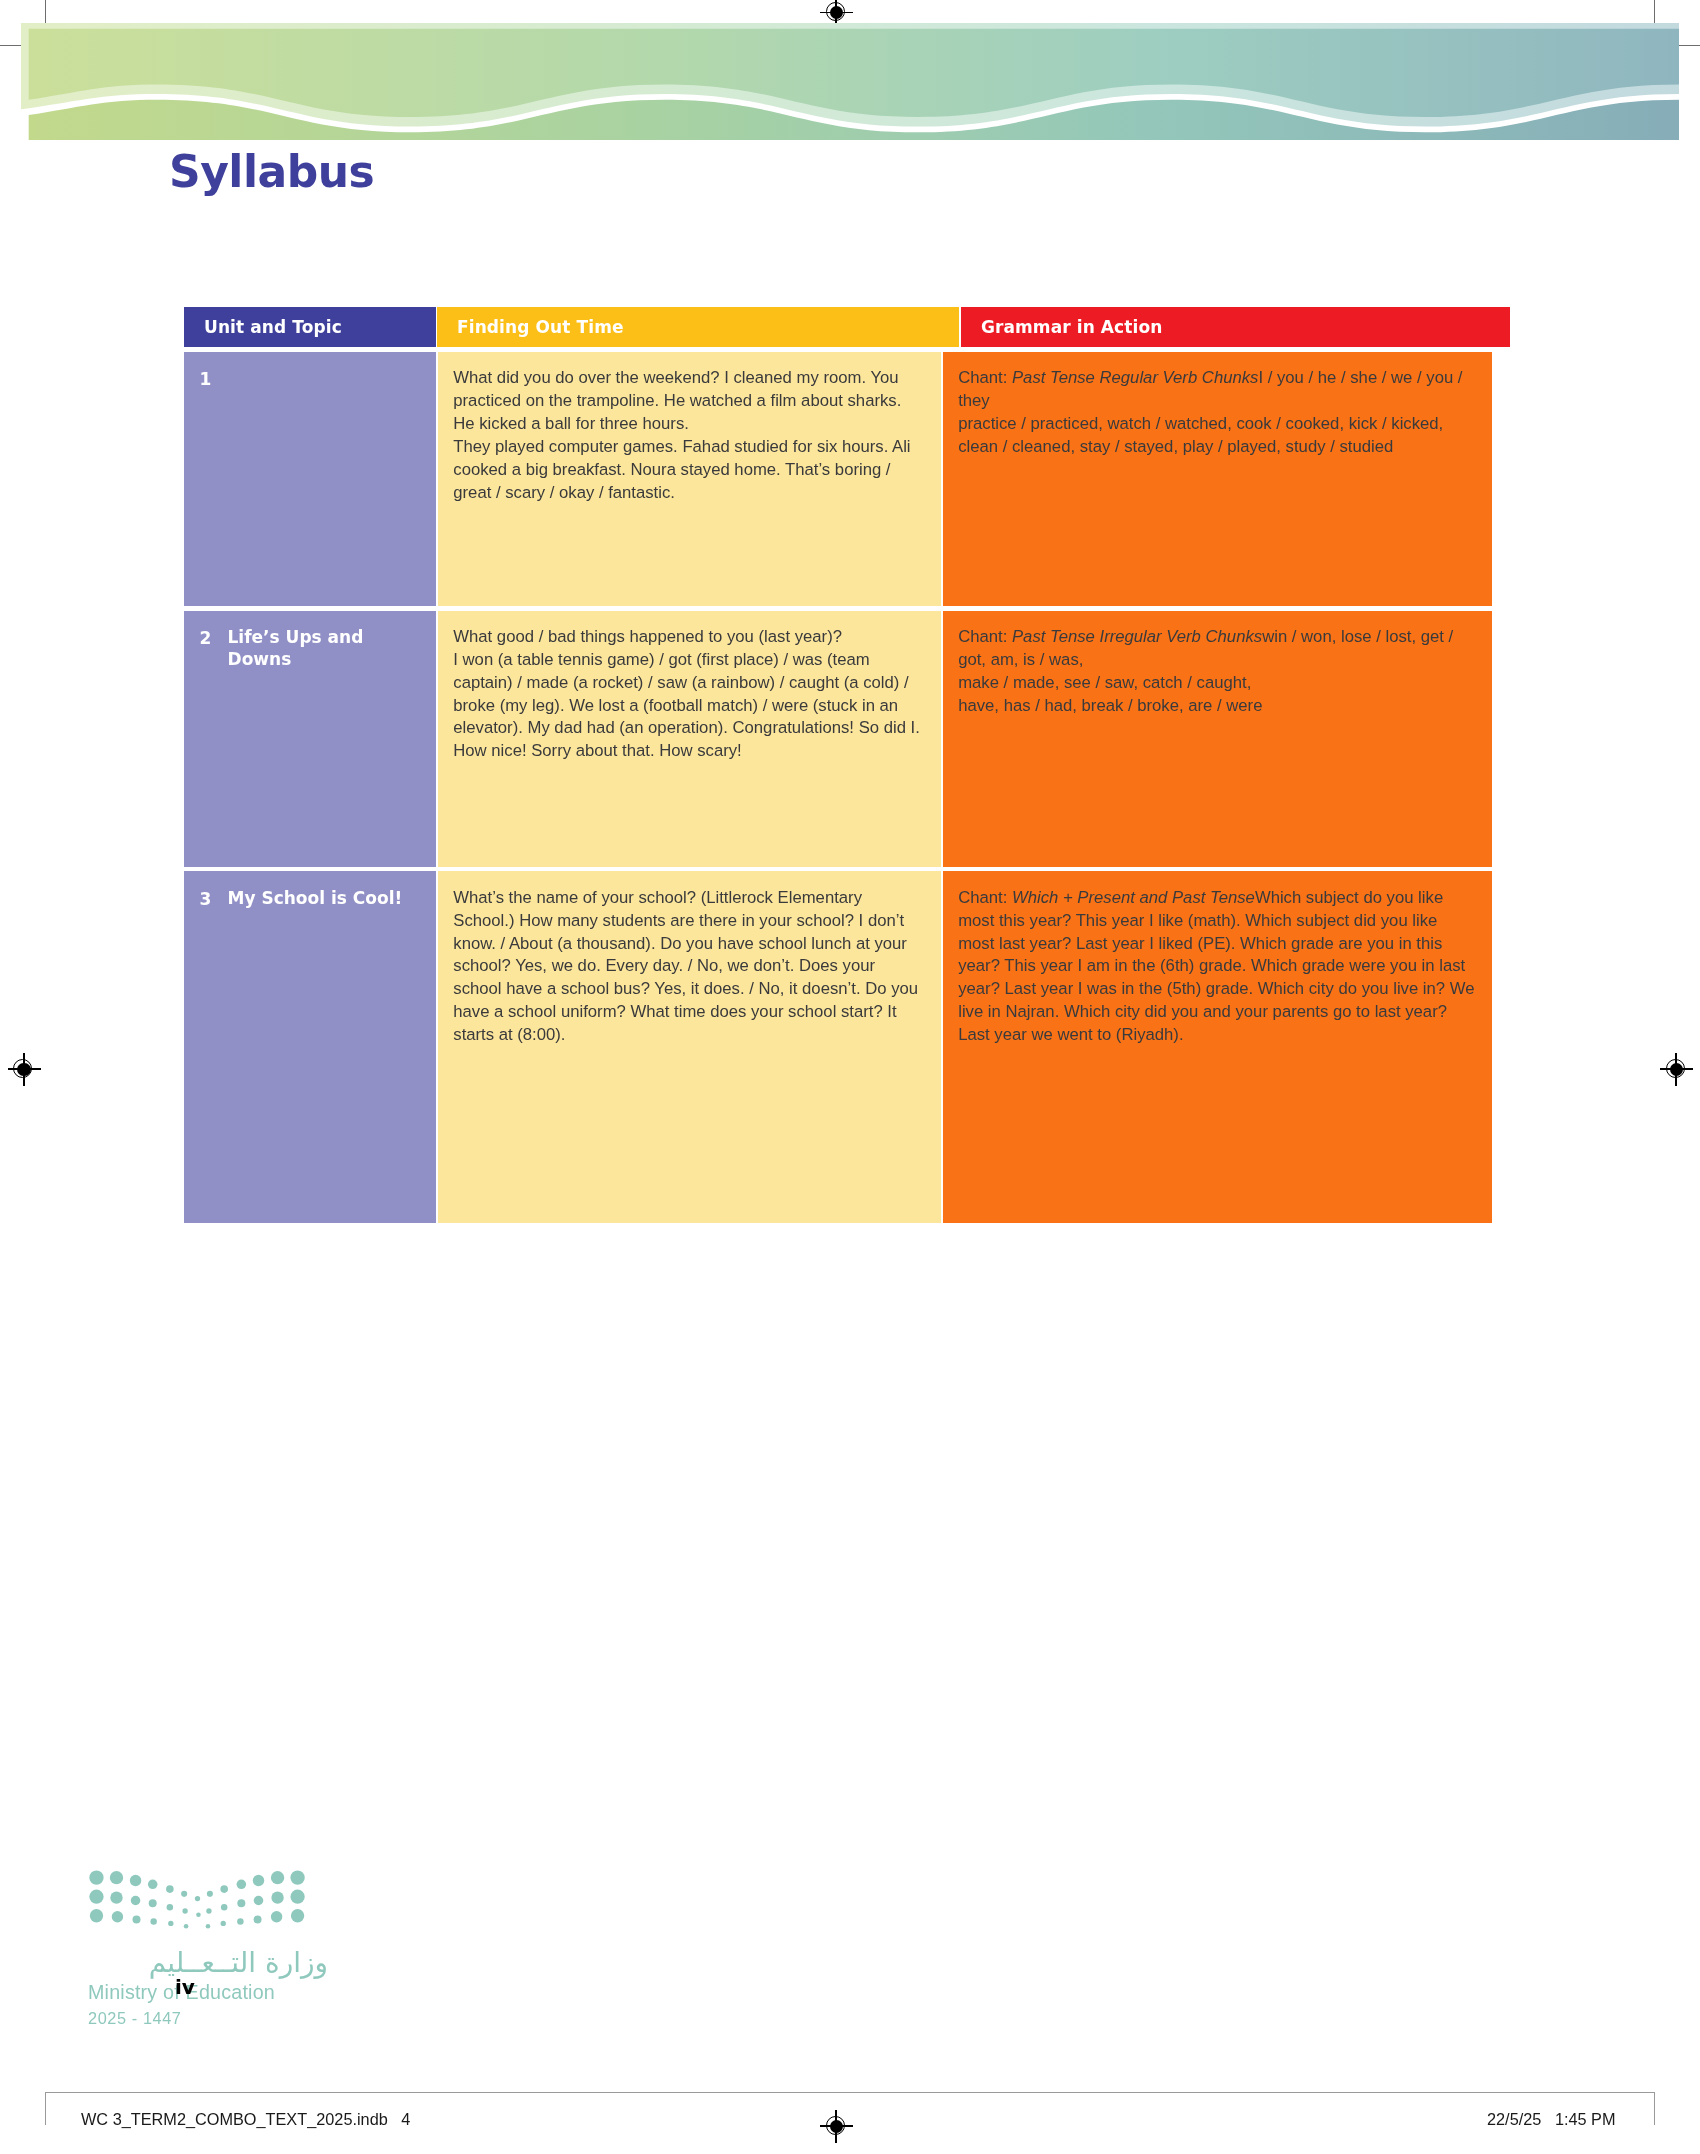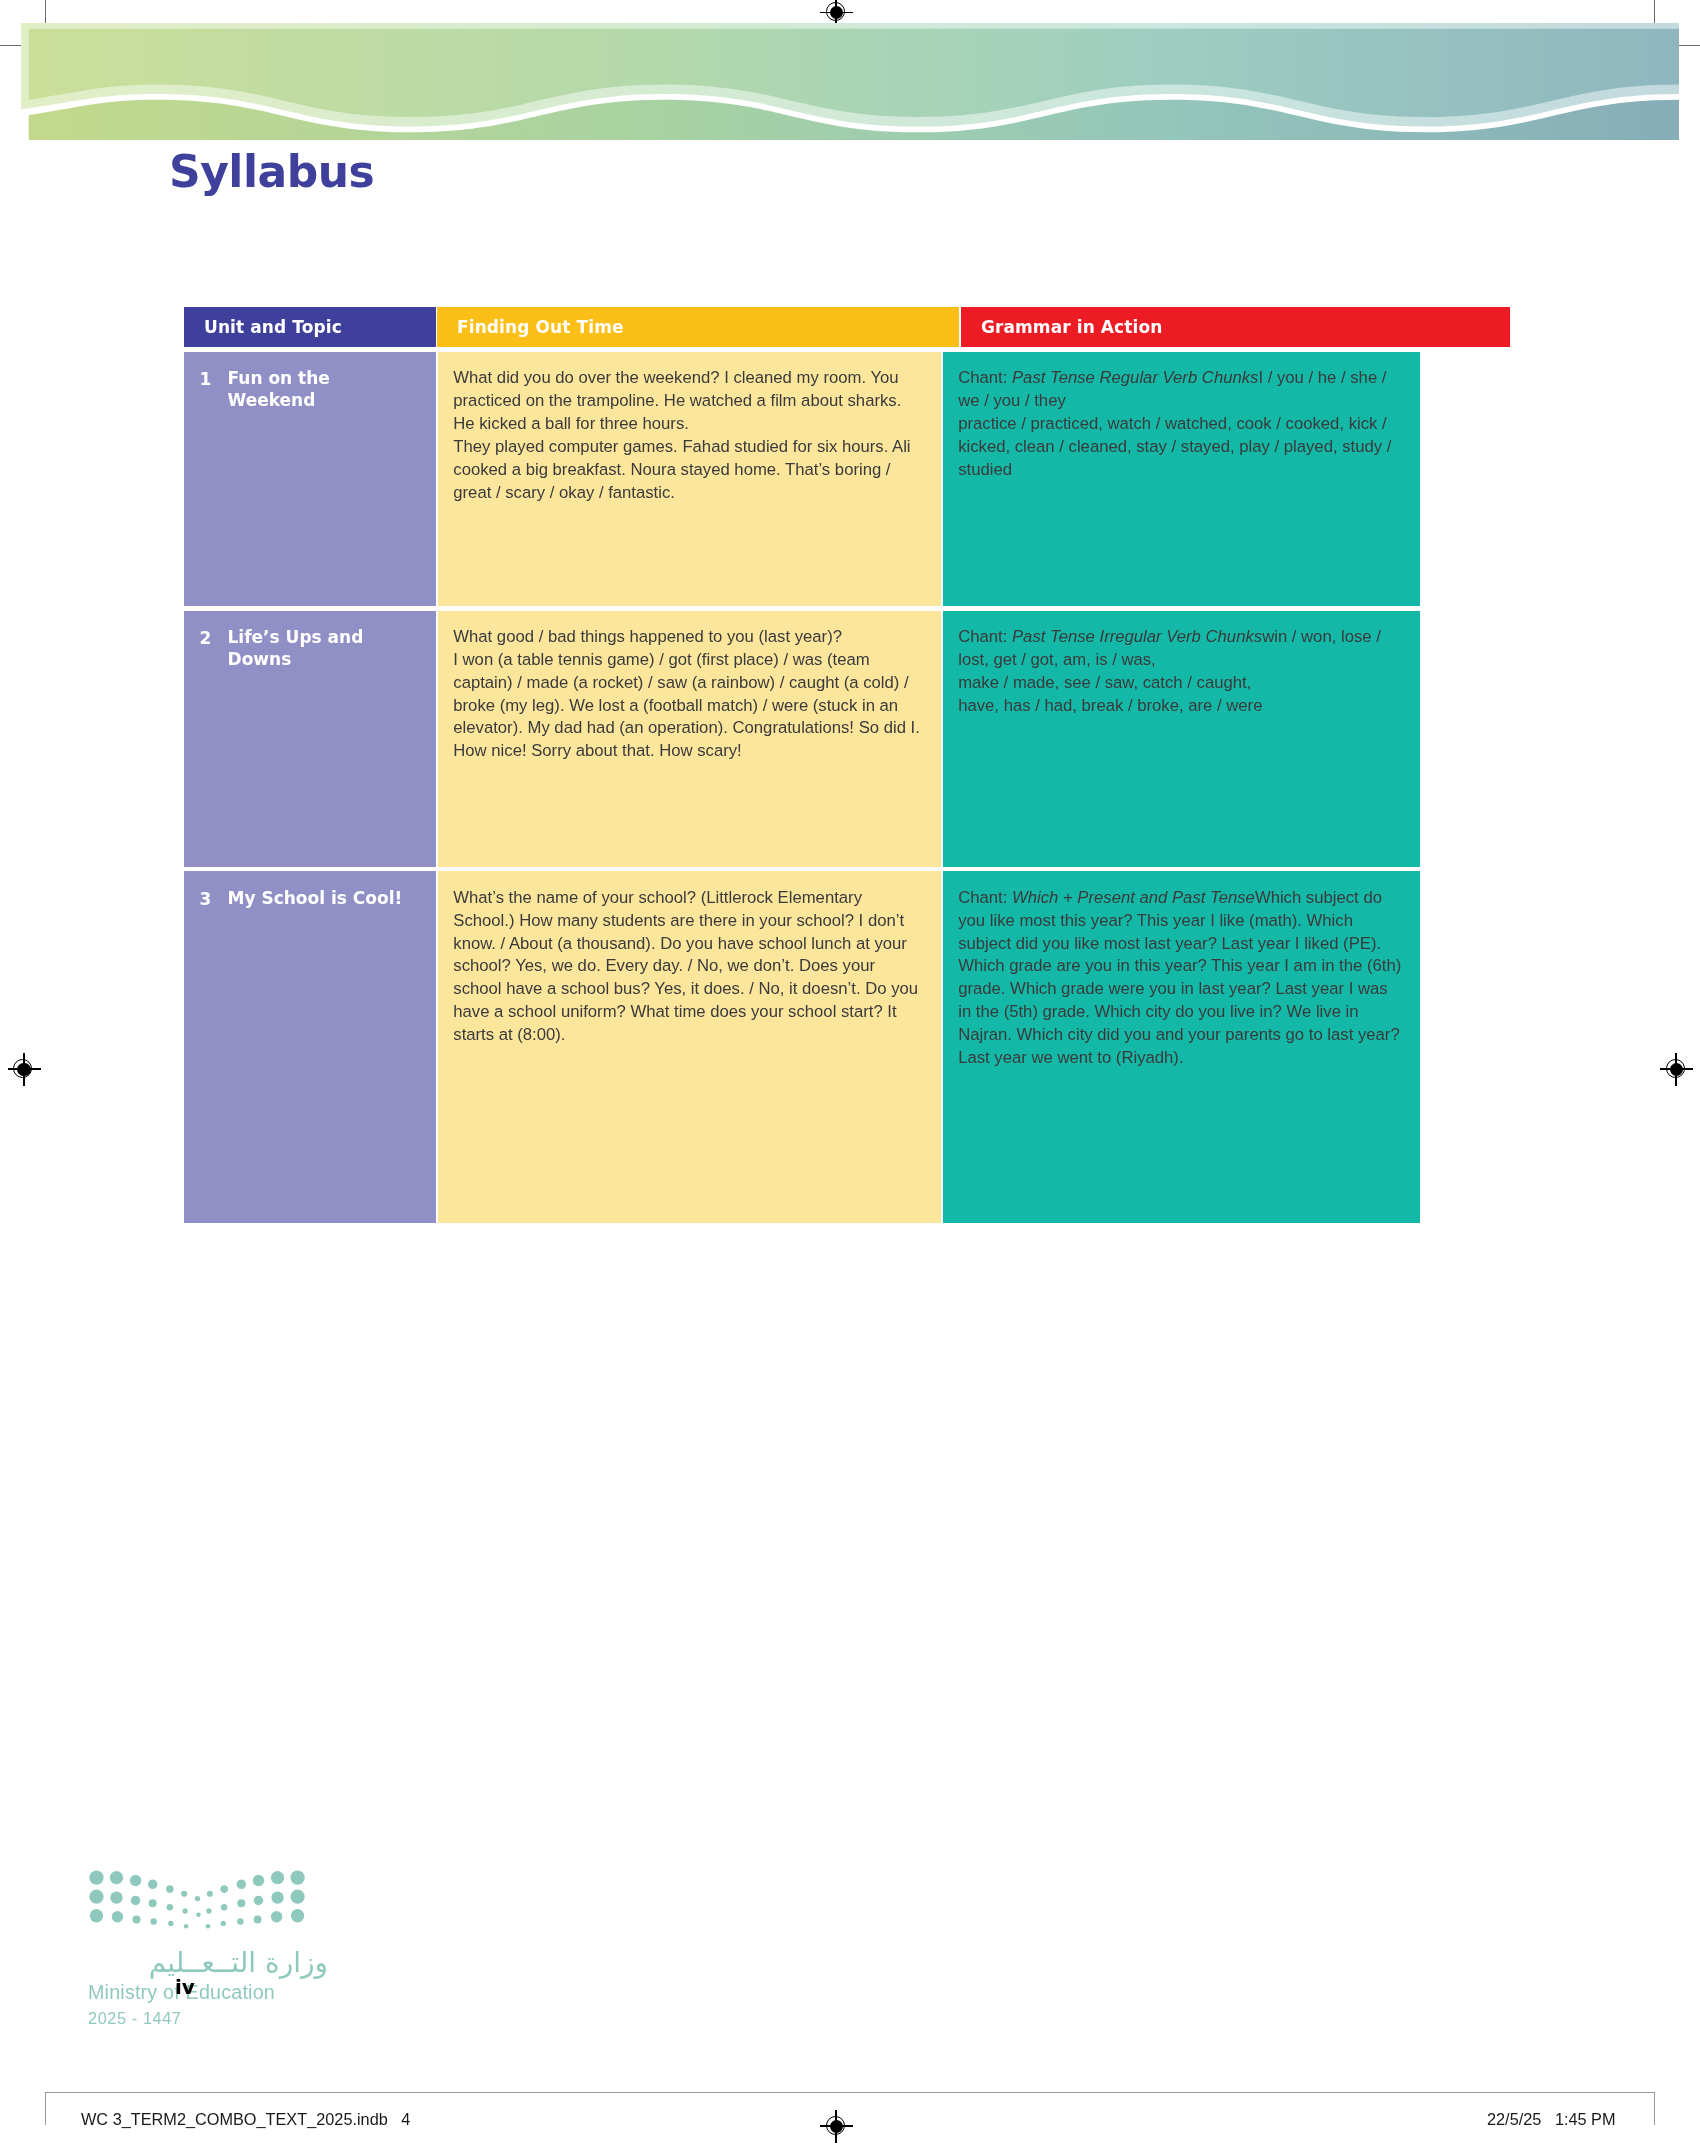--- a/index.html
+++ b/index.html
@@ -121,22 +121,22 @@
     font-family: "DejaVu Sans", sans-serif;
   }
   .cell.unit .num { flex: 0 0 auto; }
   .cell.unit .topic { line-height: 1.28; }
   .cell.finding {
     width: 503px;
     background: #fce69b;
     margin-left: 1.9px;
   }
   .cell.grammar {
-    width: 477px;
-    background: #14b8a6;
+    width: 549px;
+    background: #f97316;
     margin-left: 1.9px;
   }
   .chant-label { white-space: pre; }
   .chant-title { font-style: italic; }
 
   
   .logo-block {
     position: absolute;
     left: 88px;
     top: 1870px;
@@ -290,21 +290,20 @@
 
   <div class="thead">
     <div class="th unit">Unit and Topic</div>
     <div class="th finding">Finding Out Time</div>
     <div class="th grammar">Grammar in Action</div>
   </div>
 
   <div class="row" style="height:254px;">
     <div class="cell unit">
       <span class="num">1</span>
-      <span class="topic">Fun on the Weekend</span>
     </div>
     <div class="cell finding" style="white-space:pre-line;">What did you do over the weekend? I cleaned my room. You practiced on the trampoline. He watched a film about sharks. He kicked a ball for three hours.
 They played computer games. Fahad studied for six hours. Ali cooked a big breakfast. Noura stayed home. That’s boring / great / scary / okay / fantastic.</div>
     <div class="cell grammar">
       <span class="chant-label">Chant: </span><span class="chant-title">Past Tense Regular Verb Chunks</span><span style="white-space:pre-line;">I / you / he / she / we / you / they
 practice / practiced, watch / watched, cook / cooked, kick / kicked, clean / cleaned, stay / stayed, play / played, study / studied</span>
     </div>
   </div>
 
   <div class="row" style="height:256px;">

